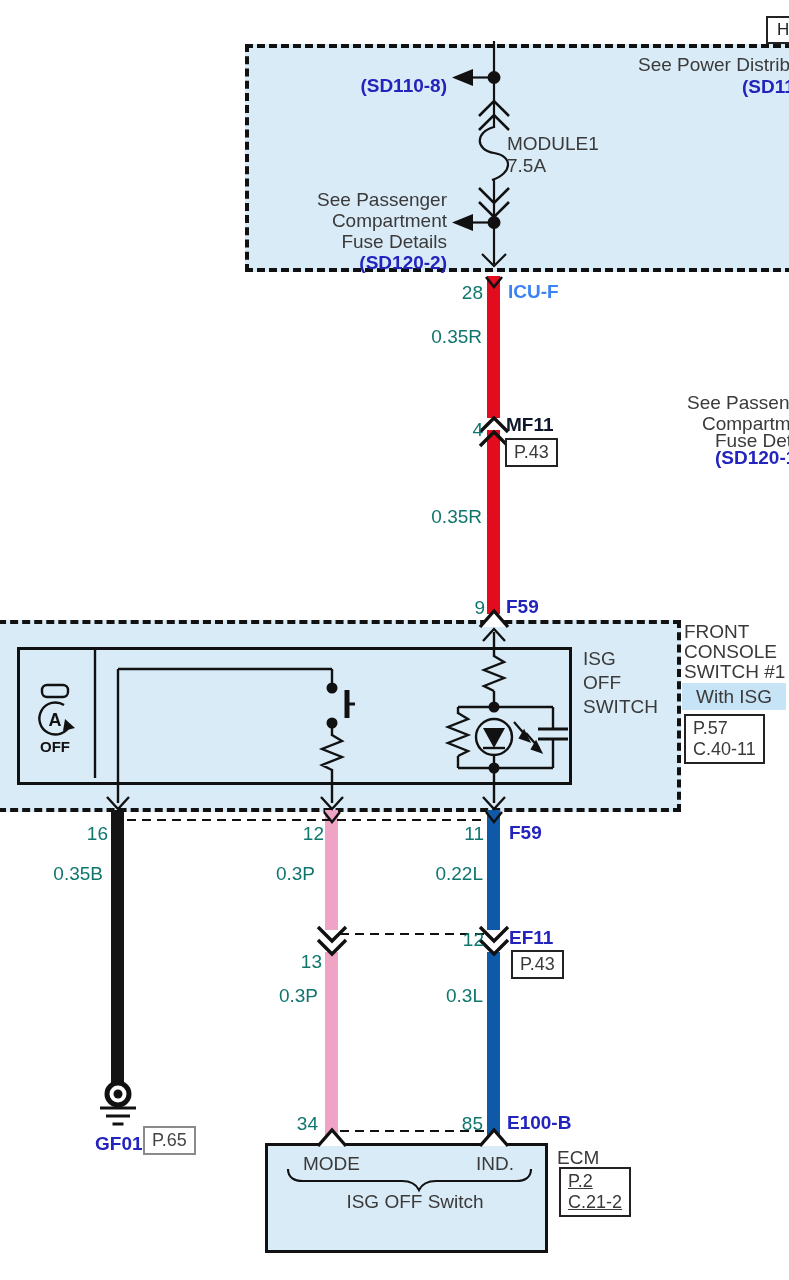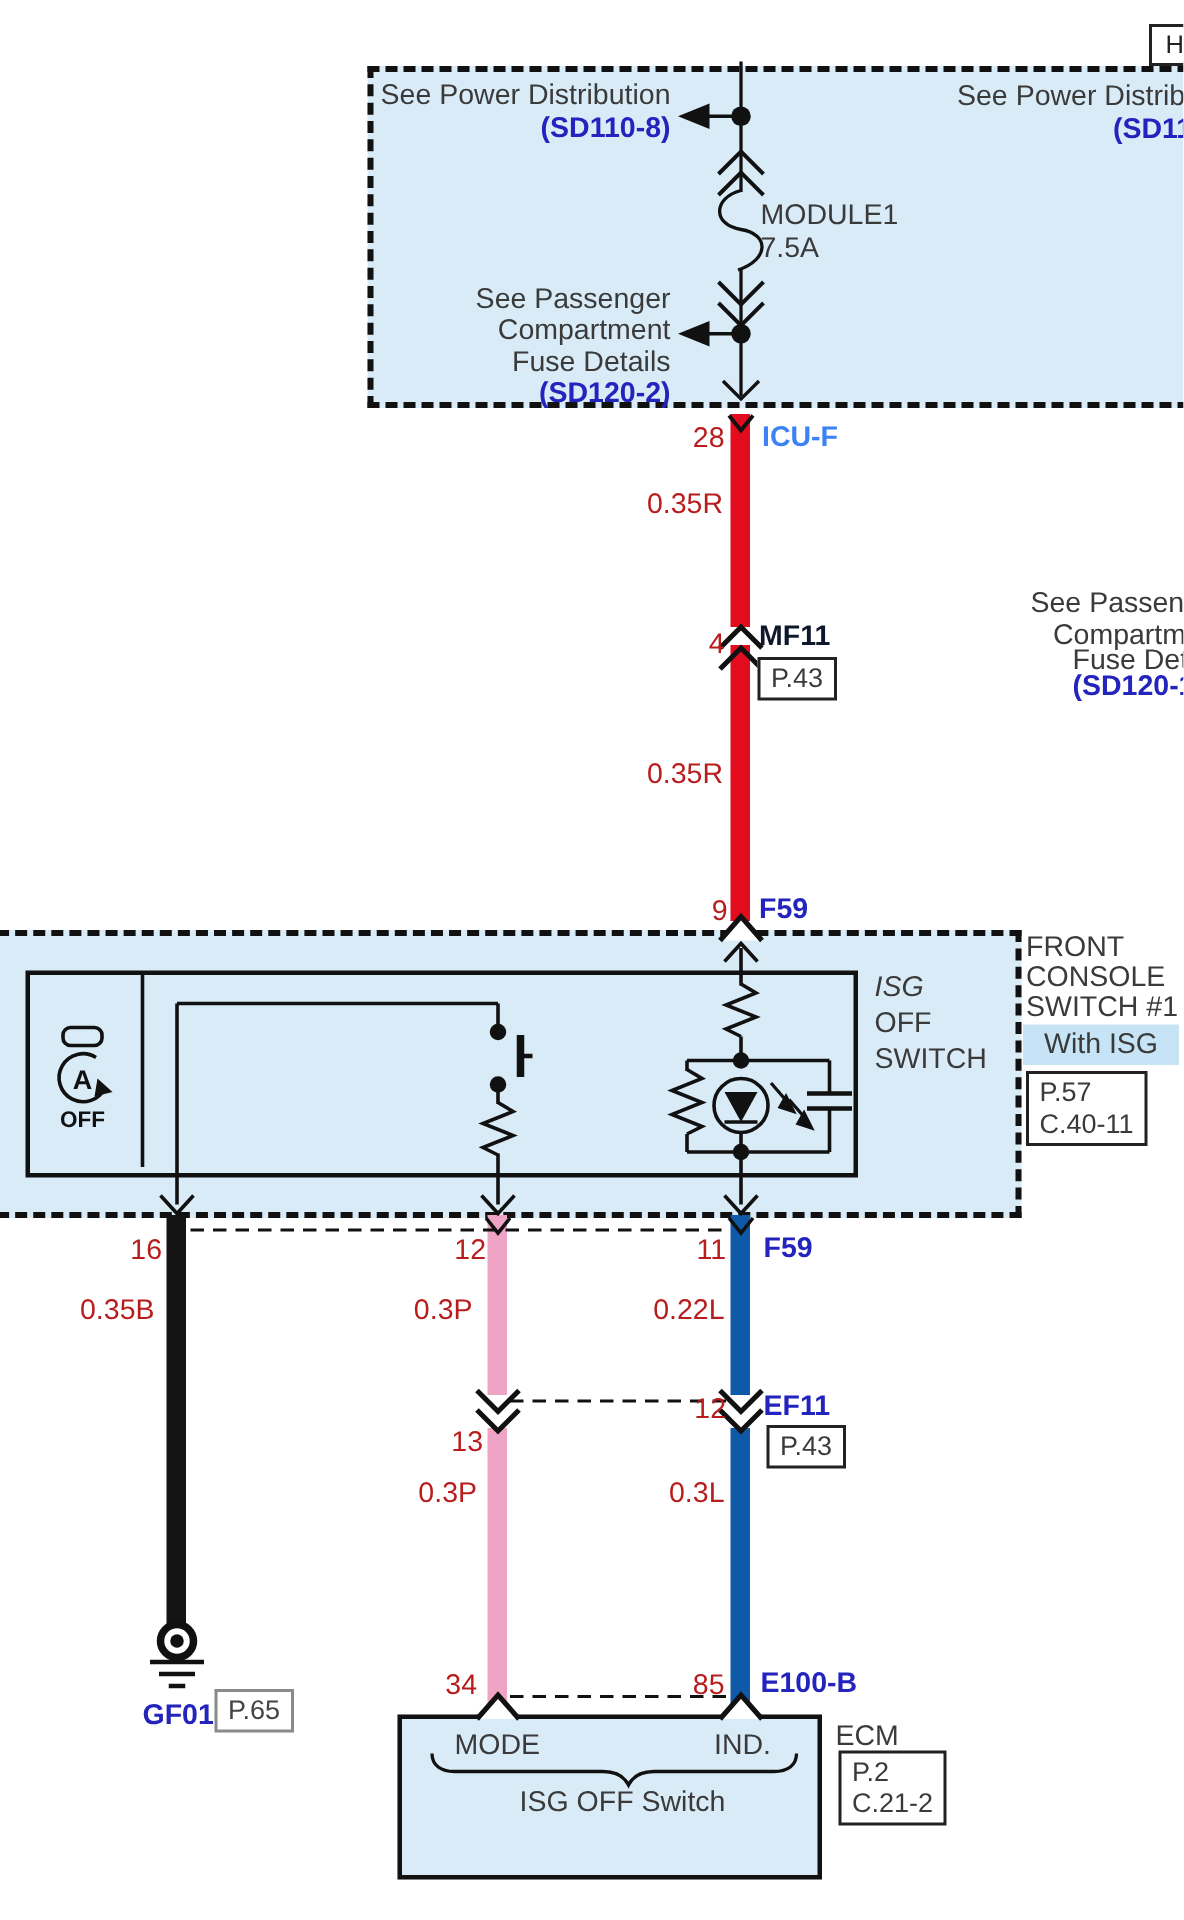--- a/index.html
+++ b/index.html
@@ -1,21 +1,21 @@
 <!DOCTYPE html>
 <html><head>
 <meta charset="utf-8">
 <style>
   html,body{margin:0;padding:0;background:#fff;}
   #canvas{position:relative;width:789px;height:1280px;overflow:hidden;background:#fff;
           font-family:"Liberation Sans",sans-serif;color:#3a3a3a;}
   .panel{position:absolute;border:4px dashed #111;}
   .solidbox{position:absolute;border:3px solid #111;}
   .t{position:absolute;font-size:19px;line-height:21px;white-space:nowrap;color:#3a3a3a;}
-  .num{color:#b91c1c;}
+  .num{color:#0f766e;}
   .ra{text-align:right;}
   .bold{font-weight:bold;}
   .refbox{position:absolute;border:2px solid #222;background:#fff;font-size:18px;
           line-height:21px;color:#3a3a3a;padding:2px 7px;white-space:nowrap;}
   .wire{position:absolute;width:13px;}
   .hotbox{position:absolute;border:2.5px solid #222;background:#fff;font-size:17px;
           color:#222;text-align:center;white-space:nowrap;}
   svg{position:absolute;left:0;top:0;}
   .layer0{z-index:0}.layer1{z-index:1}.layer2{z-index:2}.layer3{z-index:3}
 </style>
@@ -145,21 +145,20 @@
       <line x1="106" y1="1116" x2="130" y2="1116" stroke="#111" stroke-width="3"></line>
       <line x1="112.5" y1="1124" x2="123.5" y2="1124" stroke="#111" stroke-width="3"></line>
     </g>
 
     <path d="M288,1169 C288,1177 294,1181 303,1181 L402,1181 C411,1181 416,1184 419,1190
              C422,1184 427,1181 436,1181 L516,1181 C525,1181 531,1177 531,1169" stroke="#111" stroke-width="2.2" fill="none"></path>
   </svg>
 
   <div class="hotbox layer3" style="left:766px;top:16px;width:40px;height:24px;line-height:24px;text-align:left;padding-left:9px;">H</div>
 
-  <div class="t ra layer3" style="right:342px;top:53px;">See Power Distribution</div>
   <div class="t ra bold layer3" style="right: 342px; top: 75px; color: rgb(35, 35, 189);">(SD110-8)</div>
   <div class="t layer3" style="left:507px;top:133px;">MODULE1</div>
   <div class="t layer3" style="left:507px;top:155px;">7.5A</div>
   <div class="t ra layer3" style="right:342px;top:189px;">See Passenger</div>
   <div class="t ra layer3" style="right:342px;top:210px;">Compartment</div>
   <div class="t ra layer3" style="right:342px;top:231px;">Fuse Details</div>
   <div class="t ra bold layer3" style="right: 342px; top: 252px; color: rgb(35, 35, 189);">(SD120-2)</div>
   <div class="t layer3" style="left:638px;top:54px;">See Power Distribu</div>
   <div class="t bold layer3" style="left: 742px; top: 76px; color: rgb(35, 35, 189);">(SD11</div>
 
@@ -180,21 +179,21 @@
   <div class="t bold layer3" style="left: 506px; top: 596px; color: rgb(35, 35, 189);">F59</div>
 
   <div class="t layer3" style="left:684px;top:621px;">FRONT</div>
   <div class="t layer3" style="left:684px;top:641px;">CONSOLE</div>
   <div class="t layer3" style="left:684px;top:661px;">SWITCH #1</div>
   <div class="t layer3" style="left: 682px; top: 683px; width: 104px; height: 27px; line-height: 27px; text-align: center; background-color: rgb(198, 228, 245);">With ISG</div>
   <div class="refbox layer3" style="left:684px;top:714px;">
     <div>P.57</div>
     <div>C.40-11</div>
   </div>
-  <div class="t layer3" style="left:583px;top:648px;font-style:italic;">ISG</div>
+  <div class="t layer3" style="left:583px;top:648px;">ISG</div>
   <div class="t layer3" style="left:583px;top:672px;">OFF</div>
   <div class="t layer3" style="left:583px;top:696px;">SWITCH</div>
   <div class="t layer3" style="left:37px;top:736px;width:36px;text-align:center;font-size:15px;font-weight:bold;color:#111;">OFF</div>
 
   <div class="t num ra layer3" style="right:681px;top:823px;">16</div>
   <div class="t num ra layer3" style="right:465px;top:823px;">12</div>
   <div class="t num ra layer3" style="right:305px;top:823px;">11</div>
   <div class="t bold layer3" style="left: 509px; top: 822px; color: rgb(35, 35, 189);">F59</div>
   <div class="t num ra layer3" style="right:686px;top:863px;">0.35B</div>
   <div class="t num ra layer3" style="right:474px;top:863px;">0.3P</div>
@@ -207,21 +206,21 @@
   <div class="t num ra layer3" style="right:471px;top:985px;">0.3P</div>
   <div class="t num ra layer3" style="right:306px;top:985px;">0.3L</div>
 
   <div class="t num ra layer3" style="right:471px;top:1113px;">34</div>
   <div class="t num ra layer3" style="right:306px;top:1113px;">85</div>
   <div class="t bold layer3" style="left: 507px; top: 1112px; color: rgb(35, 35, 189);">E100-B</div>
   <div class="t layer3" style="left:303px;top:1153px;">MODE</div>
   <div class="t layer3" style="left:476px;top:1153px;">IND.</div>
   <div class="t layer3" style="left:290px;top:1191px;width:250px;text-align:center;">ISG OFF Switch</div>
   <div class="t layer3" style="left:557px;top:1147px;">ECM</div>
-  <div class="refbox layer3" style="left:559px;top:1167px;">
+  <div class="refbox layer3" style="left:559px;top:1167px;text-decoration:underline;">
     <div>P.2</div>
     <div>C.21-2</div>
   </div>
 
   <div class="t bold layer3" style="left: 95px; top: 1133px; color: rgb(35, 35, 189);">GF01</div>
   <div class="refbox layer3" style="left:143px;top:1126px;border-color:#8a8a8a;color:#444;">P.65</div>
 
 </div>
 
 </body></html>

